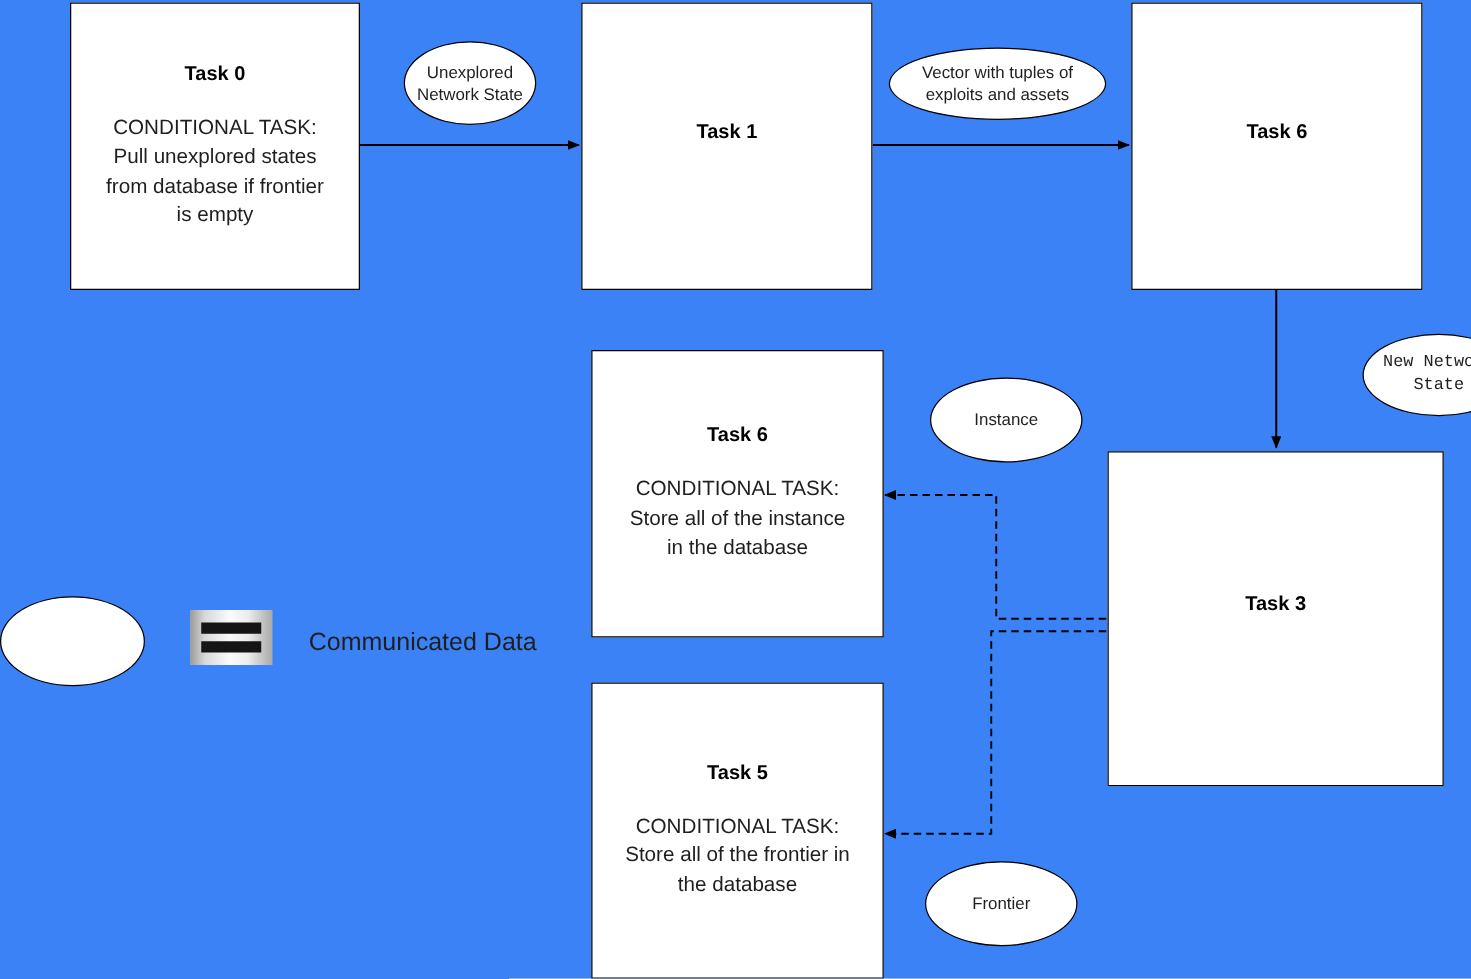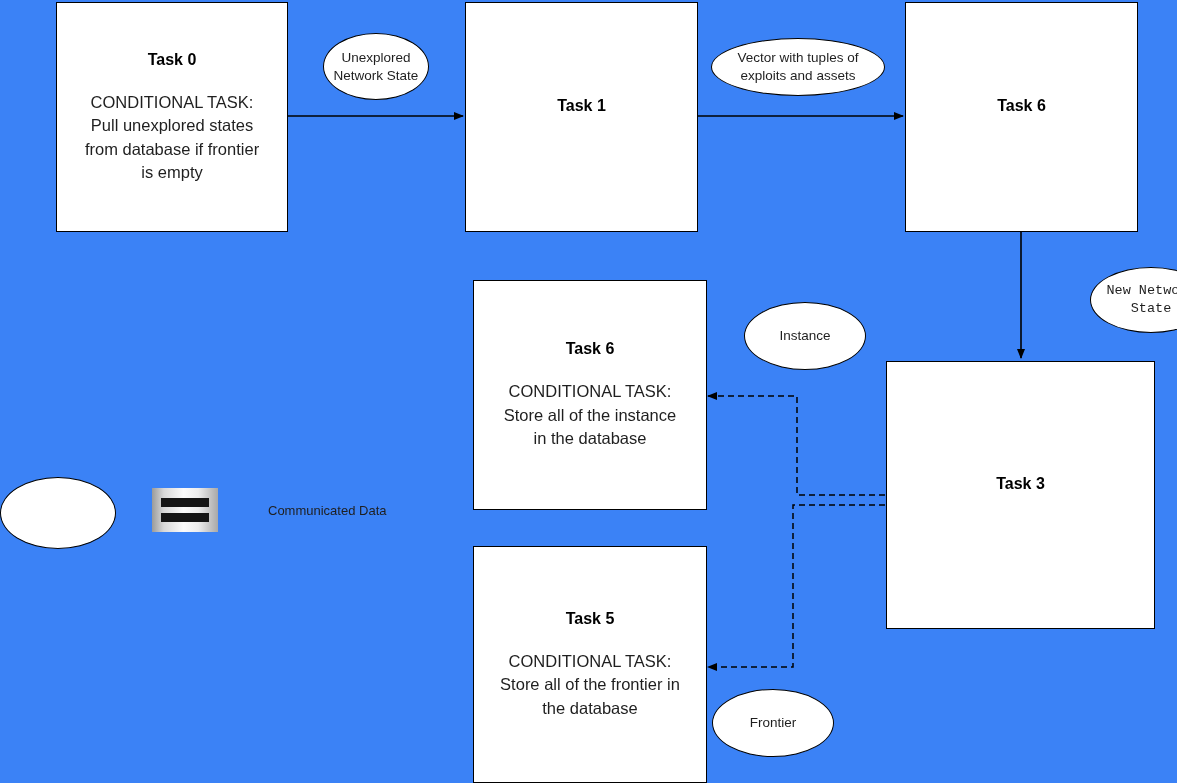--- a/index.html
+++ b/index.html
@@ -84,24 +84,23 @@
     justify-content: center;
     gap: 6px;
   }
   .legend-equals .bar {
     width: 72%;
     height: 9px;
     background: #151515;
   }
   .legend-label {
     position: absolute;
-    font-size: 13px;
+    font-size: 20px;
     color: #1f1f1f;
     white-space: nowrap;
-    margin-left: 21px;
   }
 </style>
 </head>
 <body>
 
 <div id="canvas">
 
   <svg id="connectors" viewBox="0 0 1177 783" xmlns="http://www.w3.org/2000/svg">
     <defs>
       <marker id="arrowSolid" markerWidth="10" markerHeight="10" refX="9" refY="4" orient="auto" markerUnits="userSpaceOnUse">
@@ -167,21 +166,21 @@
 Network State</div>
 
   <div class="data-ellipse" style="left:711px; top:38px; width:174px; height:58px;">Vector with tuples of
 exploits and assets</div>
 
   <div class="data-ellipse" style="left:1090px; top:267px; width:122px; height:66px;font-family:Liberation Mono, monospace;">New Network
 State</div>
 
   <div class="data-ellipse" style="left:744px; top:302px; width:122px; height:68px;">Instance</div>
 
-  <div class="data-ellipse" style="left:712px; top:689px; width:122px; height:68px;text-align:right;">Frontier</div>
+  <div class="data-ellipse" style="left:740px; top:689px; width:122px; height:68px;text-align:right;">Frontier</div>
 
   <div class="legend-ellipse" style="left:0px; top:477px; width:116px; height:72px;"></div>
 
   <div class="legend-equals" style="left:152px; top:488px; width:66px; height:44px;">
     <div class="bar"></div>
     <div class="bar"></div>
   </div>
 
   <div class="legend-label" style="left:247px; top:503px;">Communicated Data</div>
 

